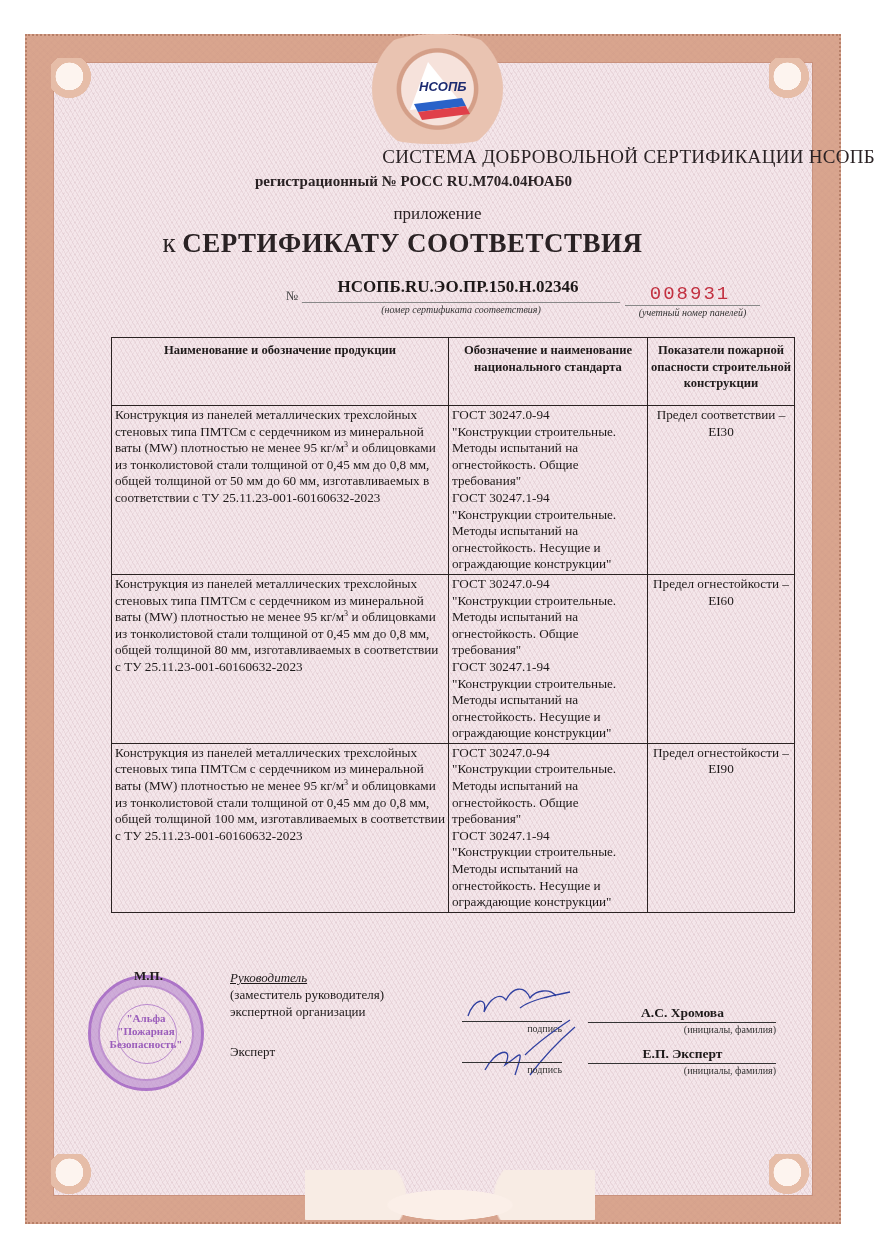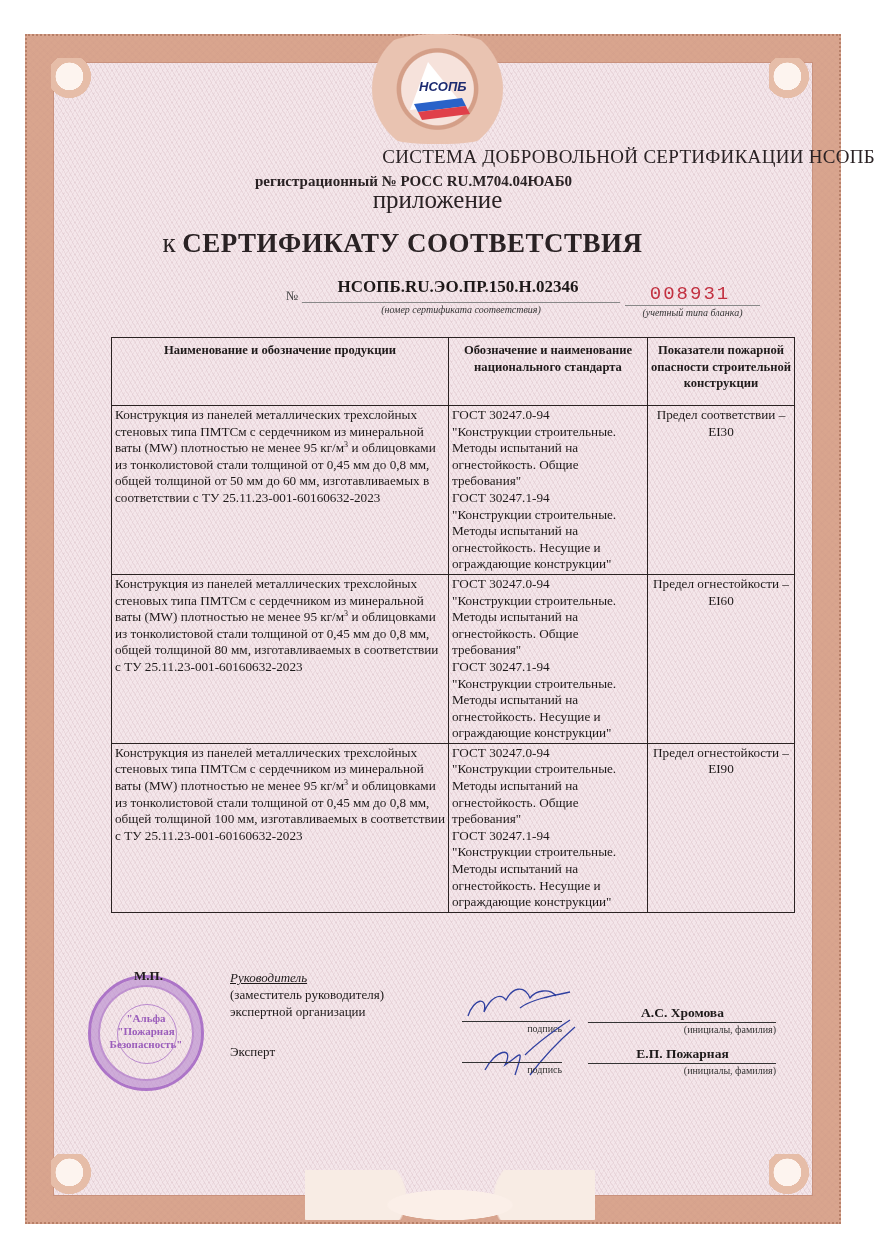--- a/index.html
+++ b/index.html
@@ -49,22 +49,22 @@
     position:absolute; left:400px; top:60px; width:80px; height:60px;
   }
   .logo-text {
     position:absolute; left:419px; top:79px; font-size:13px; font-style:italic; font-weight:bold;
     color:#1b2a70; font-family:"Liberation Sans", sans-serif;
   }
   .title1 { position:absolute; left:0; width:875px; top:146px; text-align:right;
     font-size:19px; letter-spacing:0.3px; color:#2a2224; }
   .title2 { position:absolute; left:0; width:827px; top:173px; text-align:center;
     font-size:15px; font-weight:bold; color:#2a2224; }
-  .title3 { position:absolute; left:0; width:875px; top:186px; text-align:center;
-    font-size:25px; color:#2a2224; }
+  .title3 { position:absolute; left:0; width:875px; top:204px; text-align:center;
+    font-size:17px; color:#2a2224; }
   .title4 { position:absolute; left:0; width:805px; top:228px; text-align:center;
     font-size:27px; color:#2a2224; }
   .title4 b { font-weight:bold; letter-spacing:0.5px; }
   .num-sign { position:absolute; left:286px; top:288px; font-size:13px; color:#444; }
   .cert-number { position:absolute; left:304px; top:277px; width:308px; text-align:center;
     font-size:17px; font-weight:bold; color:#1d1818; }
   .cert-line { position:absolute; left:302px; top:302px; width:318px; border-top:1px solid #888; }
   .cert-caption { position:absolute; left:302px; top:304px; width:318px; text-align:center;
     font-size:10px; font-style:italic; color:#333; }
   .blank-number { position:absolute; left:630px; top:283px; width:120px; text-align:center;
@@ -135,21 +135,21 @@
 <div class="title2">регистрационный № РОСС RU.M704.04ЮАБ0</div>
 <div class="title3">приложение</div>
 <div class="title4"><span>к </span><b>СЕРТИФИКАТУ СООТВЕТСТВИЯ</b></div>
 
 <div class="num-sign">№</div>
 <div class="cert-number">НСОПБ.RU.ЭО.ПР.150.Н.02346</div>
 <div class="cert-line"></div>
 <div class="cert-caption">(номер сертификата соответствия)</div>
 <div class="blank-number">008931</div>
 <div class="blank-line"></div>
-<div class="blank-caption">(учетный типа бланка)</div>
+<div class="blank-caption">(учетный номер панелей)</div>
 
 <table class="products">
   <thead>
     <tr>
       <th class="c1" style="height:62px;">Наименование и обозначение продукции</th>
       <th class="c2">Обозначение и наименование национального стандарта</th>
       <th class="c3">Показатели пожарной опасности строительной конструкции</th>
     </tr>
   </thead>
   <tbody>
@@ -202,15 +202,15 @@
 <div class="tiny" style="left:462px;top:1023px;width:100px;">подпись</div>
 <div class="signer-name" style="left:590px;top:1005px;width:185px;">А.С. Хромова</div>
 <div class="sign-line" style="left:588px;top:1022px;width:188px;"></div>
 <div class="tiny" style="left:588px;top:1024px;width:188px;">(инициалы, фамилия)</div>
 
 <svg class="sig" style="left:475px;top:1015px;" width="110" height="70" viewBox="0 0 110 70">
   <path d="M10,55 C20,35 40,30 30,50 C45,40 50,30 40,60 M50,40 C65,25 80,15 95,5 M55,60 C70,40 85,25 100,12" stroke="#3040a0" stroke-width="1.3" fill="none"></path>
 </svg>
 <div class="sign-line" style="left:462px;top:1062px;width:100px;"></div>
 <div class="tiny" style="left:462px;top:1064px;width:100px;">подпись</div>
-<div class="signer-name" style="left:590px;top:1046px;width:185px;">Е.П. Пожарная</div>
+<div class="signer-name" style="left:590px;top:1046px;width:185px;">Е.П. Эксперт</div>
 <div class="sign-line" style="left:588px;top:1063px;width:188px;"></div>
 <div class="tiny" style="left:588px;top:1065px;width:188px;">(инициалы, фамилия)</div>
 
 </body></html>

